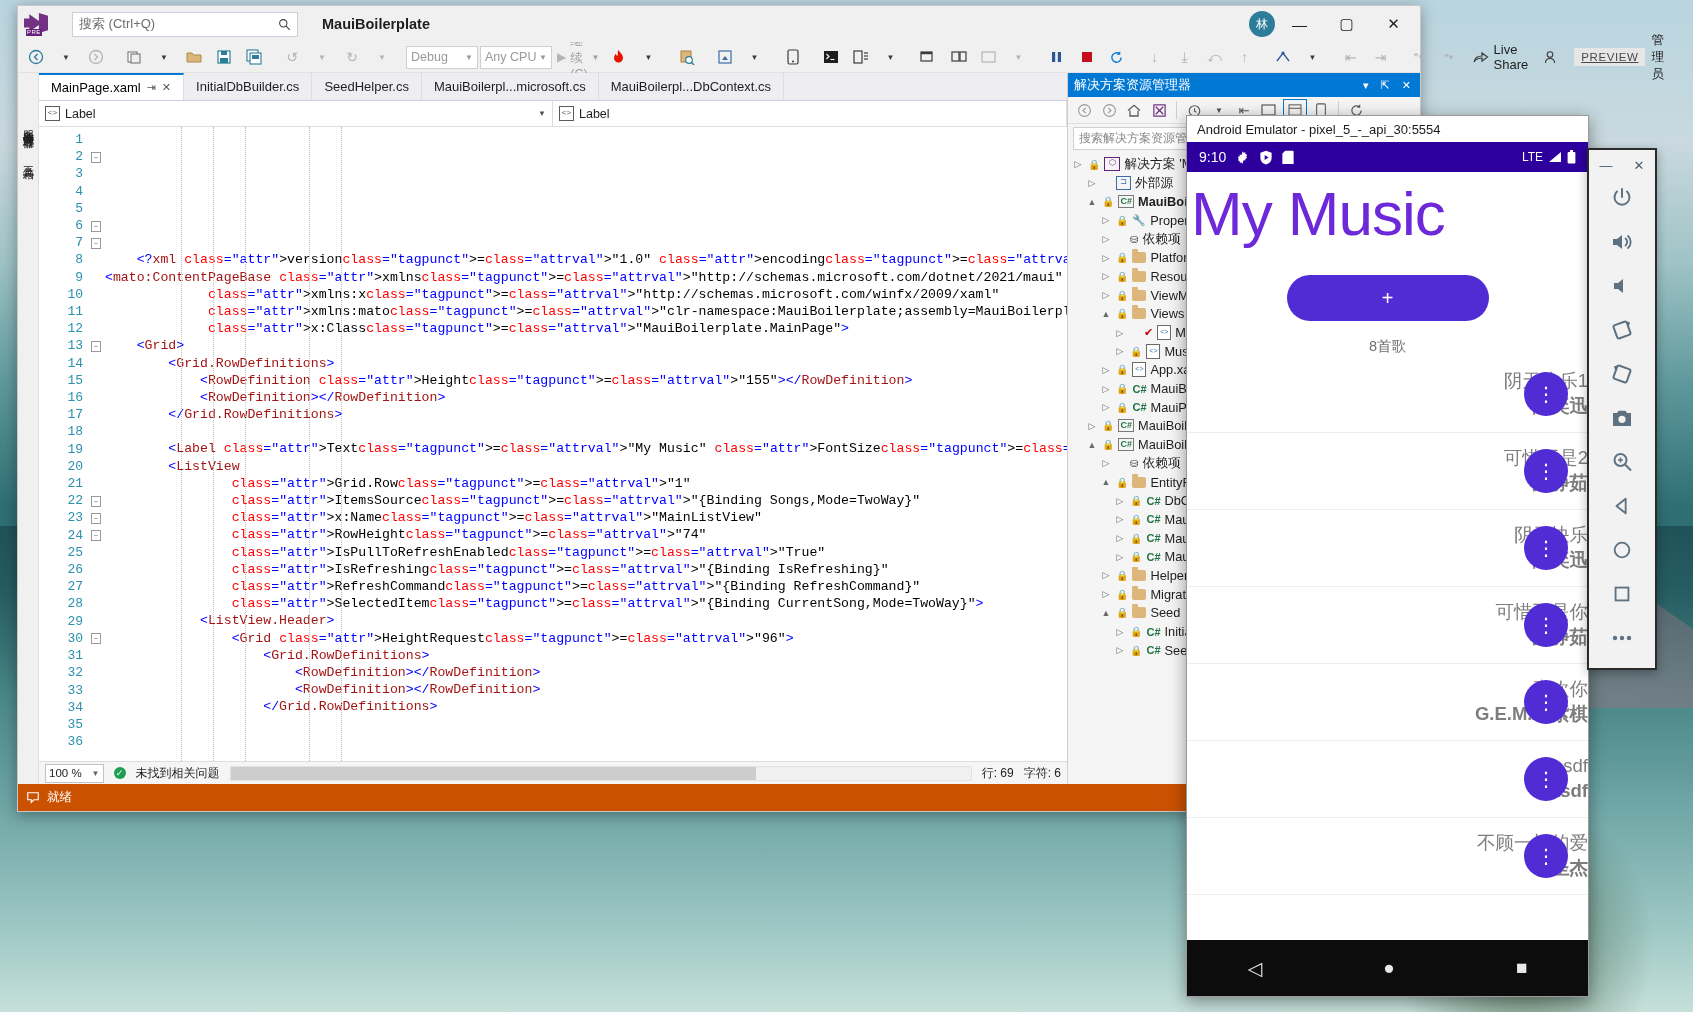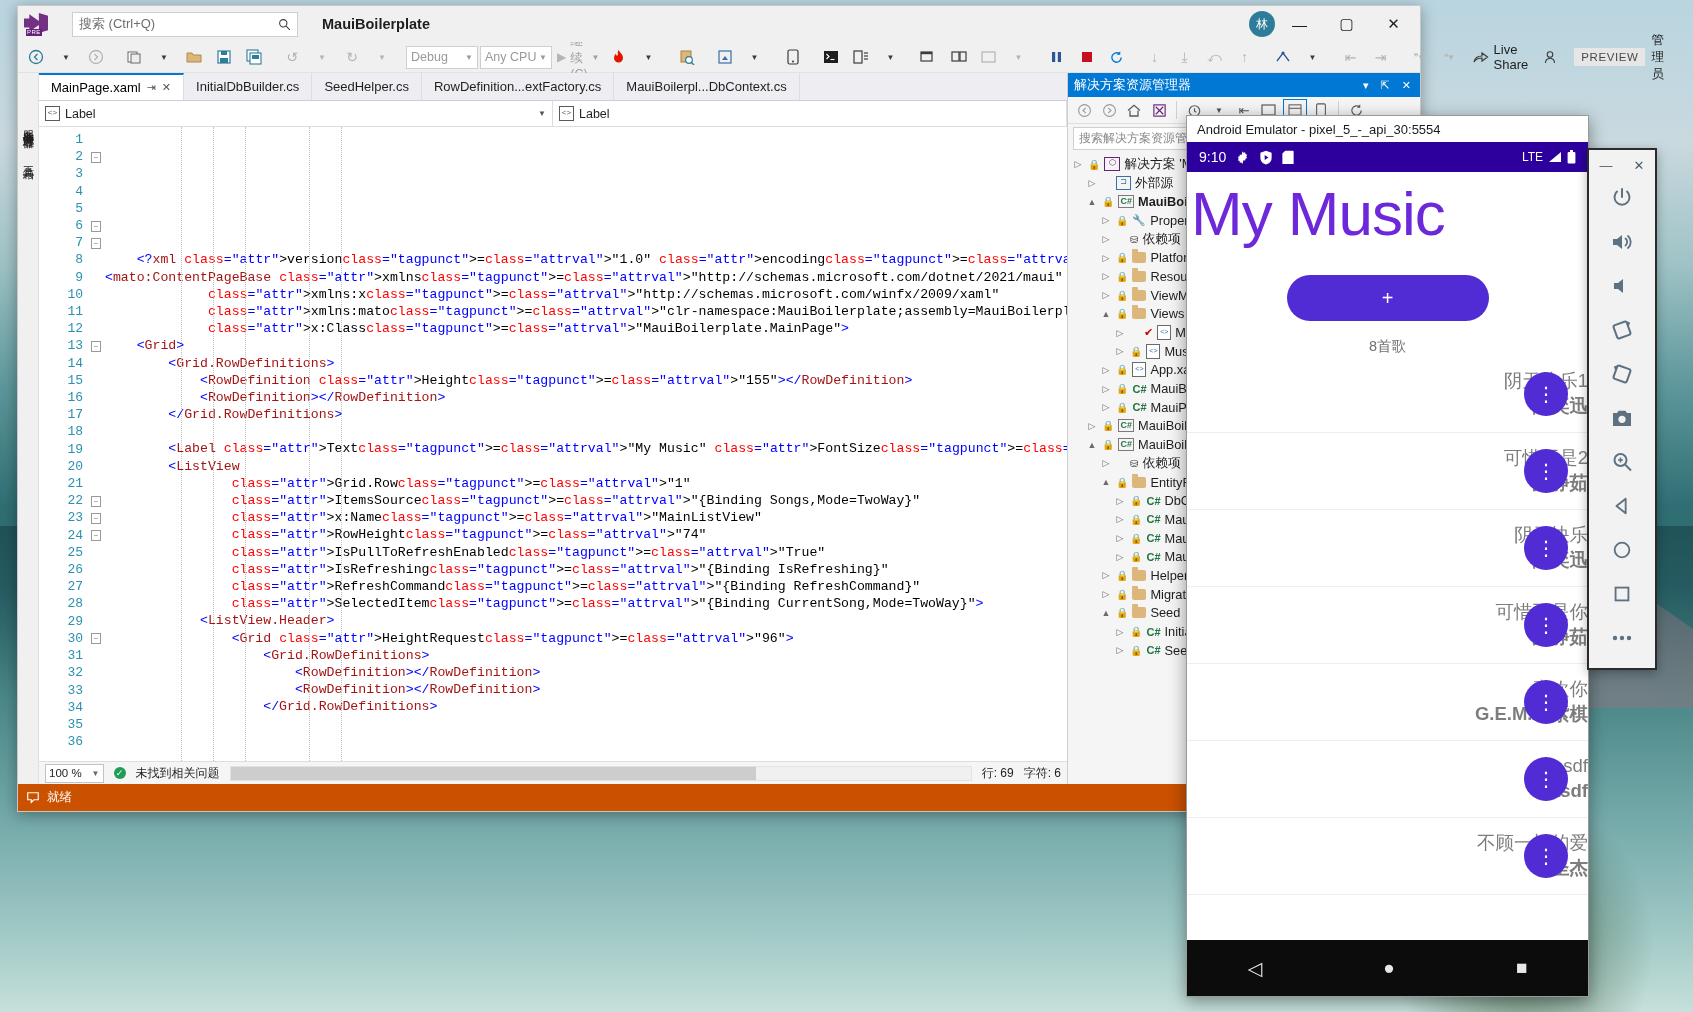--- a/index.html
+++ b/index.html
@@ -55,21 +55,21 @@
 
   
   .vs-toolbar{height:30px;display:flex;align-items:center;gap:2px;background:#f0f0f0;padding:0 4px;border-bottom:1px solid #e2e2e2;}
   .tb{display:flex;align-items:center;justify-content:center;height:24px;min-width:22px;padding:0 3px;font-size:14px;color:#3b3b3b;}
   .tb.dis{color:#b4b4b4;}
   .tsep{width:1px;height:18px;background:#d0d0d0;margin:0 3px;}
   .combo{height:21px;border:1px solid #cfcfcf;background:#fff;font-size:12.5px;color:#9a9a9a;
     display:flex;align-items:center;padding:0 4px;min-width:62px;justify-content:space-between;}
   .live-share{display:flex;align-items:center;gap:5px;font-size:13px;color:#1e1e1e;margin-left:auto;padding:0 8px;}
   .preview-pill{display:flex;align-items:center;gap:6px;margin-left:6px;}
-  .pv{background:#e6e6e6;color:#4a4a4a;font-size:11.5px;padding:3px 7px;letter-spacing:.6px;}
+  .pv{background:#e6e6e6;color:#4a4a4a;font-size:11.5px;padding:3px 7px;letter-spacing:.6px;text-decoration:underline;}
   .pv2{color:#1e1e1e;font-size:12.5px;}
 
   
   .vs-body{flex:1;display:flex;min-height:0;}
   .left-rail{width:20px;background:#f0f0f0;border-right:1px solid #e0e0e0;
     display:flex;flex-direction:column;align-items:center;padding-top:48px;gap:28px;}
   .rail-txt{writing-mode:vertical-rl;font-size:11.5px;color:#1e1e1e;letter-spacing:1px;}
 
   .doc-area{flex:1;display:flex;flex-direction:column;min-width:0;background:#f5f5f5;}
   .tabstrip{height:27px;display:flex;align-items:stretch;background:#eeeef2;border-bottom:1px solid #cccedb;}
@@ -393,21 +393,21 @@
             <span class="pin">⇥</span>
             <span class="x">✕</span>
           </div>
           <div class="tab">
             <span>InitialDbBuilder.cs</span>
           </div>
           <div class="tab">
             <span>SeedHelper.cs</span>
           </div>
           <div class="tab">
-            <span>RowDefinition...extFactory.cs</span>
+            <span>MauiBoilerpl...microsoft.cs</span>
           </div>
           <div class="tab">
             <span>MauiBoilerpl...DbContext.cs</span>
           </div>
         </div>
 
       <div class="breadcrumb-row">
         <div class="bcell grow">
           <span class="bc-ico">&lt;&gt;</span>
           <span>Label</span>

